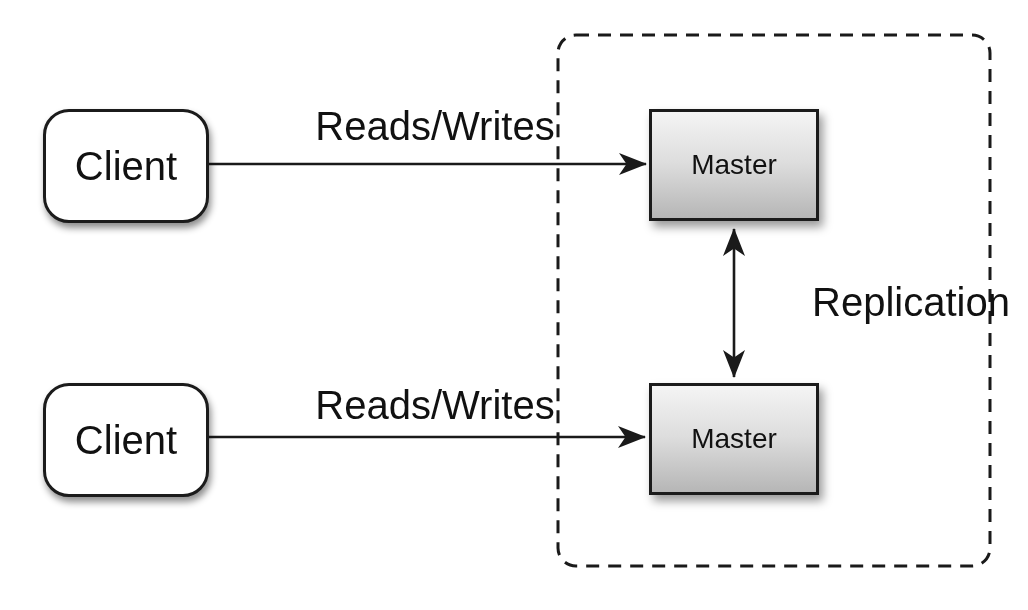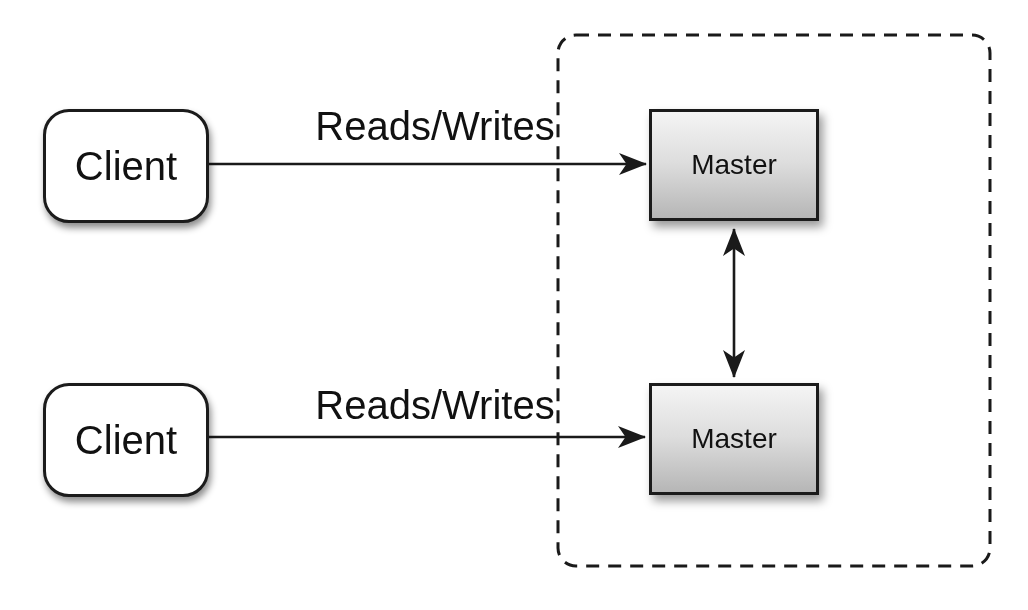--- a/index.html
+++ b/index.html
@@ -108,14 +108,15 @@
   </div>
 
   <div class="node master" style="left:649px; top:383px;">
     <span>Master</span>
   </div>
 
   <div class="edge-label" style="left:387px; top:106px;">Reads/Writes</div>
 
   <div class="edge-label" style="left:387px; top:385px;">Reads/Writes</div>
 
+  <div class="edge-label" style="left:863px; top:282px;">Replication</div>
 
 </div>
 
 </body></html>

